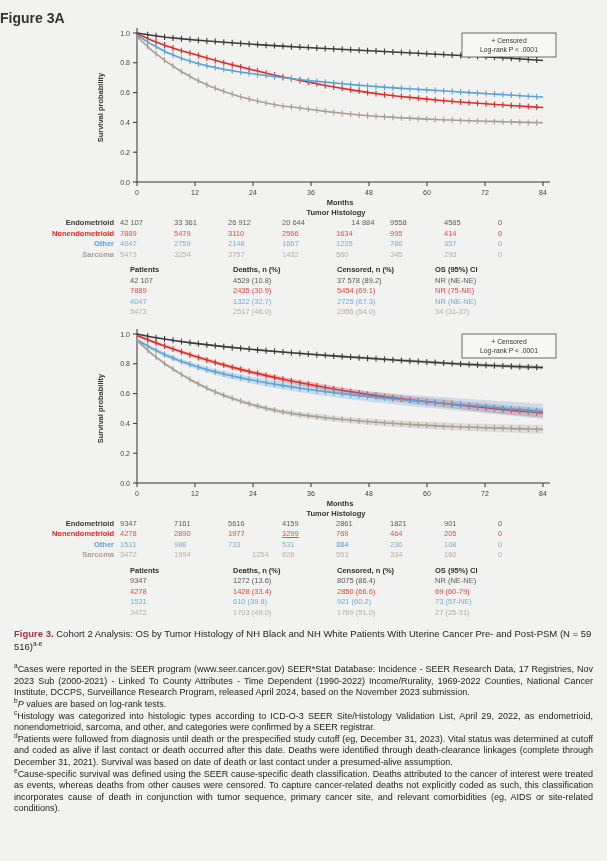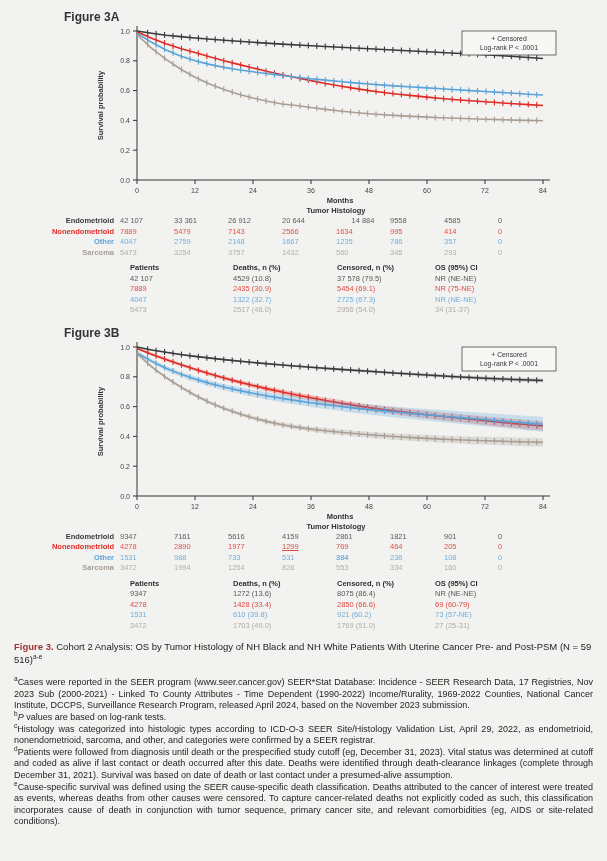--- a/index.html
+++ b/index.html
@@ -1,20 +1,20 @@
 <!DOCTYPE html>
 <html style="--accent: #a03535;"><head>
 <meta charset="utf-8">
 <style>
   :root{ --accent:#a03535; }
   html,body{margin:0;padding:0;}
   body{background:#f2f2f0;font-family:"Liberation Sans",sans-serif;color:#222;}
   .page{width:607px;height:861px;overflow:hidden;position:relative;background:#f2f2f0;}
   .panel{margin-top:10px;}
-  .panel-title{margin-left:64px;font-size:12px;font-weight:bold;color:#333;margin-bottom:1px;}
+  .panel-title{font-size:14px;font-weight:bold;color:#333;margin-bottom:1px;}
   svg{display:block;}
   svg text{font-family:"Liberation Sans",sans-serif;}
   .tick{font-size:7px;fill:#444;}
   .axis-label{font-size:7.5px;font-weight:bold;fill:#333;}
   .legend-text{font-size:6.8px;fill:#333;}
   .risk-header{margin-left:120px;width:432px;text-align:center;font-weight:bold;font-size:7.5px;color:#333;margin-top:1px;line-height:10px;}
   .risk-grid{display:grid;grid-template-columns:120px repeat(8,54px);font-size:7.5px;line-height:10.5px;}
   .risk-grid .lab{text-align:right;padding-right:6px;font-weight:bold;white-space:nowrap;}
   .risk-grid .cell{opacity:.82;}
   .stats-grid{margin-left:130px;display:grid;grid-template-columns:103px 104px 98px 1fr;font-size:7.5px;line-height:10.5px;margin-top:5px;}
@@ -270,21 +270,21 @@
         <div class="cell" style="color: rgb(58, 58, 58);">33 361</div>
         <div class="cell" style="color: rgb(58, 58, 58);">26 912</div>
         <div class="cell" style="color: rgb(58, 58, 58);">20 644</div>
         <div class="cell" style="color: rgb(58, 58, 58); text-align: center;">14 884</div>
         <div class="cell" style="color: rgb(58, 58, 58);">9558</div>
         <div class="cell" style="color: rgb(58, 58, 58);">4585</div>
         <div class="cell" style="color: rgb(58, 58, 58);">0</div>
         <div class="lab" style="color: rgb(223, 43, 37);">Nonendometrioid</div>
         <div class="cell" style="color: rgb(223, 43, 37);">7889</div>
         <div class="cell" style="color: rgb(223, 43, 37);">5479</div>
-        <div class="cell" style="color: rgb(223, 43, 37);">7143</div>
+        <div class="cell" style="color: rgb(223, 43, 37);">3110</div>
         <div class="cell" style="color: rgb(223, 43, 37);">2566</div>
         <div class="cell" style="color: rgb(223, 43, 37);">1634</div>
         <div class="cell" style="color: rgb(223, 43, 37);">995</div>
         <div class="cell" style="color: rgb(223, 43, 37);">414</div>
         <div class="cell" style="color: rgb(223, 43, 37);">0</div>
         <div class="lab" style="color: rgb(90, 162, 216);">Other</div>
         <div class="cell" style="color: rgb(90, 162, 216);">4047</div>
         <div class="cell" style="color: rgb(90, 162, 216);">2759</div>
         <div class="cell" style="color: rgb(90, 162, 216);">2148</div>
         <div class="cell" style="color: rgb(90, 162, 216);">1667</div>
@@ -302,39 +302,38 @@
         <div class="cell" style="color: rgb(168, 158, 148);">293</div>
         <div class="cell" style="color: rgb(168, 158, 148);">0</div>
       </div>
     <div class="stats-grid" id="statsA">
         <div class="hdr">Patients</div>
         <div class="hdr">Deaths, n (%)</div>
         <div class="hdr">Censored, n (%)</div>
         <div class="hdr">OS (95%) CI</div>
         <div class="cell" style="color: rgb(58, 58, 58);">42 107</div>
         <div class="cell" style="color: rgb(58, 58, 58);">4529 (10.8)</div>
-        <div class="cell" style="color: rgb(58, 58, 58);">37 578 (79.5)</div>
+        <div class="cell" style="color: rgb(58, 58, 58);">37 578 (89.2)</div>
         <div class="cell" style="color: rgb(58, 58, 58);">NR (NE-NE)</div>
         <div class="cell" style="color: rgb(223, 43, 37);">7889</div>
         <div class="cell" style="color: rgb(223, 43, 37);">2435 (30.9)</div>
         <div class="cell" style="color: rgb(223, 43, 37);">5454 (69.1)</div>
         <div class="cell" style="color: rgb(223, 43, 37);">NR (75-NE)</div>
         <div class="cell" style="color: rgb(90, 162, 216);">4047</div>
         <div class="cell" style="color: rgb(90, 162, 216);">1322 (32.7)</div>
         <div class="cell" style="color: rgb(90, 162, 216);">2725 (67.3)</div>
         <div class="cell" style="color: rgb(90, 162, 216);">NR (NE-NE)</div>
         <div class="cell" style="color: rgb(168, 158, 148);">5473</div>
         <div class="cell" style="color: rgb(168, 158, 148);">2517 (46.0)</div>
         <div class="cell" style="color: rgb(168, 158, 148);">2956 (54.0)</div>
         <div class="cell" style="color: rgb(168, 158, 148);">34 (31-37)</div>
       </div>
   </section>
 
   <section class="panel">
-    <div class="panel-title">Figure 3B</div>
     <svg id="chartB" width="607" height="180">
         <line x1="137" y1="1" x2="137" y2="155" stroke="#333" stroke-width="1"></line>
         <line x1="137" y1="155" x2="550" y2="155" stroke="#333" stroke-width="1"></line>
         <line x1="133" y1="6" x2="137" y2="6" stroke="#333" stroke-width="1"></line>
         <text x="130" y="8.5" text-anchor="end" class="tick">1.0</text>
         <line x1="133" y1="35.8" x2="137" y2="35.8" stroke="#333" stroke-width="1"></line>
         <text x="130" y="38.3" text-anchor="end" class="tick">0.8</text>
         <line x1="133" y1="65.6" x2="137" y2="65.6" stroke="#333" stroke-width="1"></line>
         <text x="130" y="68.1" text-anchor="end" class="tick">0.6</text>
         <line x1="133" y1="95.39999999999999" x2="137" y2="95.39999999999999" stroke="#333" stroke-width="1"></line>
@@ -586,21 +585,21 @@
         <div class="cell" style="color: rgb(90, 162, 216);">988</div>
         <div class="cell" style="color: rgb(90, 162, 216);">733</div>
         <div class="cell" style="color: rgb(90, 162, 216);">531</div>
         <div class="cell" style="color: rgb(90, 162, 216); font-weight: bold;">384</div>
         <div class="cell" style="color: rgb(90, 162, 216);">236</div>
         <div class="cell" style="color: rgb(90, 162, 216);">108</div>
         <div class="cell" style="color: rgb(90, 162, 216);">0</div>
         <div class="lab" style="color: rgb(168, 158, 148);">Sarcoma</div>
         <div class="cell" style="color: rgb(168, 158, 148);">3472</div>
         <div class="cell" style="color: rgb(168, 158, 148);">1994</div>
-        <div class="cell" style="color: rgb(168, 158, 148);">1254</div>
+        <div class="cell" style="color: rgb(168, 158, 148); margin-left: 24px;">1254</div>
         <div class="cell" style="color: rgb(168, 158, 148);">826</div>
         <div class="cell" style="color: rgb(168, 158, 148);">553</div>
         <div class="cell" style="color: rgb(168, 158, 148);">334</div>
         <div class="cell" style="color: rgb(168, 158, 148);">160</div>
         <div class="cell" style="color: rgb(168, 158, 148);">0</div>
       </div>
     <div class="stats-grid" id="statsB">
         <div class="hdr">Patients</div>
         <div class="hdr">Deaths, n (%)</div>
         <div class="hdr">Censored, n (%)</div>

